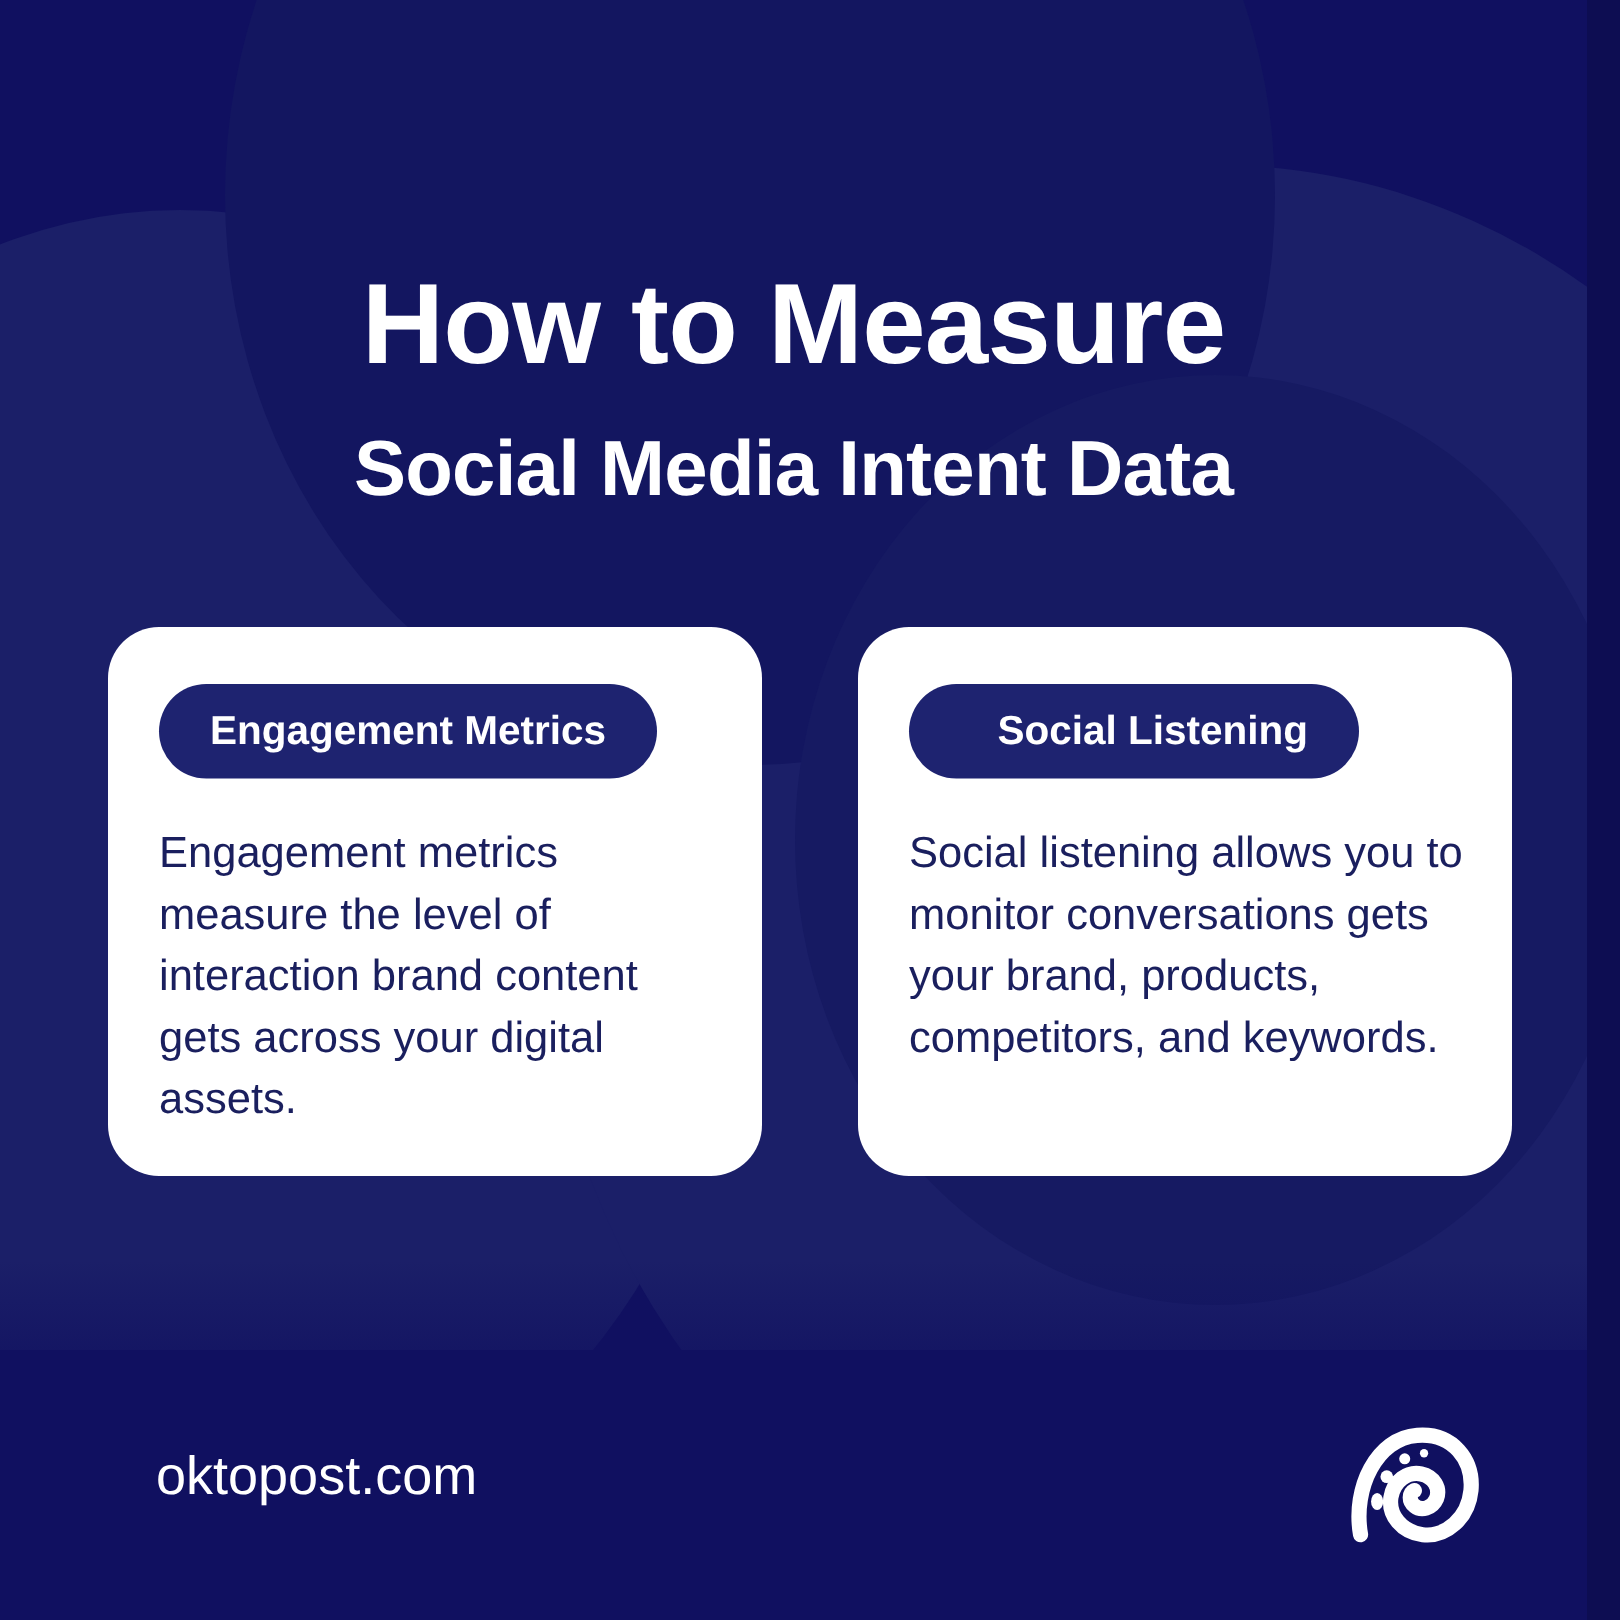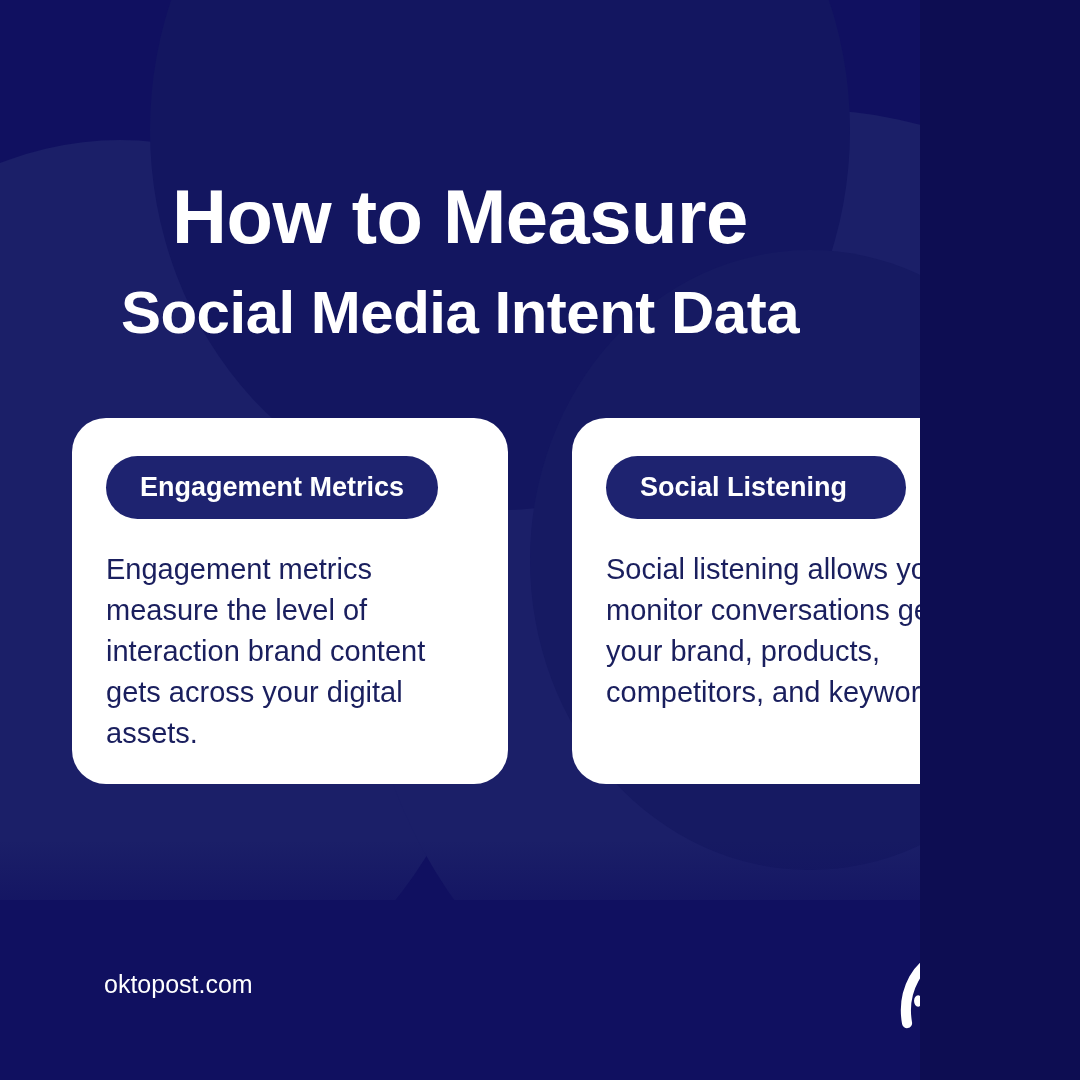--- a/index.html
+++ b/index.html
@@ -2,21 +2,21 @@
 <html><head>
 <meta charset="utf-8">
 <style>
   html, body {
     margin: 0;
     padding: 0;
     background: #0d0d52;
   }
   #canvas {
     position: relative;
-    width: 920px;
+    width: 1058px;
     height: 1080px;
     overflow: hidden;
     background: #101060;
     font-family: "Liberation Sans", sans-serif;
   }
 
   
   .bg-layer {
     position: absolute;
     inset: 0;
@@ -87,21 +87,21 @@
     font-size: 76px;
     font-weight: bold;
     line-height: 96px;
     letter-spacing: -0.5px;
   }
   .title-line {
     display: block;
     white-space: nowrap;
   }
   .title-line-2 {
-    font-size: 60px;
+    font-size: 52px;
   }
 
   
   .cards {
     position: absolute;
     top: 418px;
     left: 72px;
     width: 936px;
     display: flex;
     gap: 64px;
@@ -117,40 +117,40 @@
   .card-pill {
     display: inline-block;
     background: #1e2370;
     color: #ffffff;
     font-size: 27px;
     font-weight: bold;
     border-radius: 999px;
     padding: 16px 34px;
     margin: 0 0 0 4px;
     white-space: nowrap;
-    text-align: left;
+    text-align: right;
     min-width: 300px;
     box-sizing: border-box;
   }
   .card-body {
     margin: 30px 0 0 4px;
     color: #1a1f5e;
     font-size: 29px;
     line-height: 41px;
     font-weight: normal;
     max-width: 388px;
   }
 
   
   .footer-url {
     position: absolute;
     left: 104px;
     top: 967px;
     color: #ffffff;
-    font-size: 25px;
+    font-size: 36px;
     line-height: 34px;
   }
   .footer-logo {
     position: absolute;
     left: 896px;
     top: 944px;
     width: 92px;
     height: 92px;
   }
 </style>

